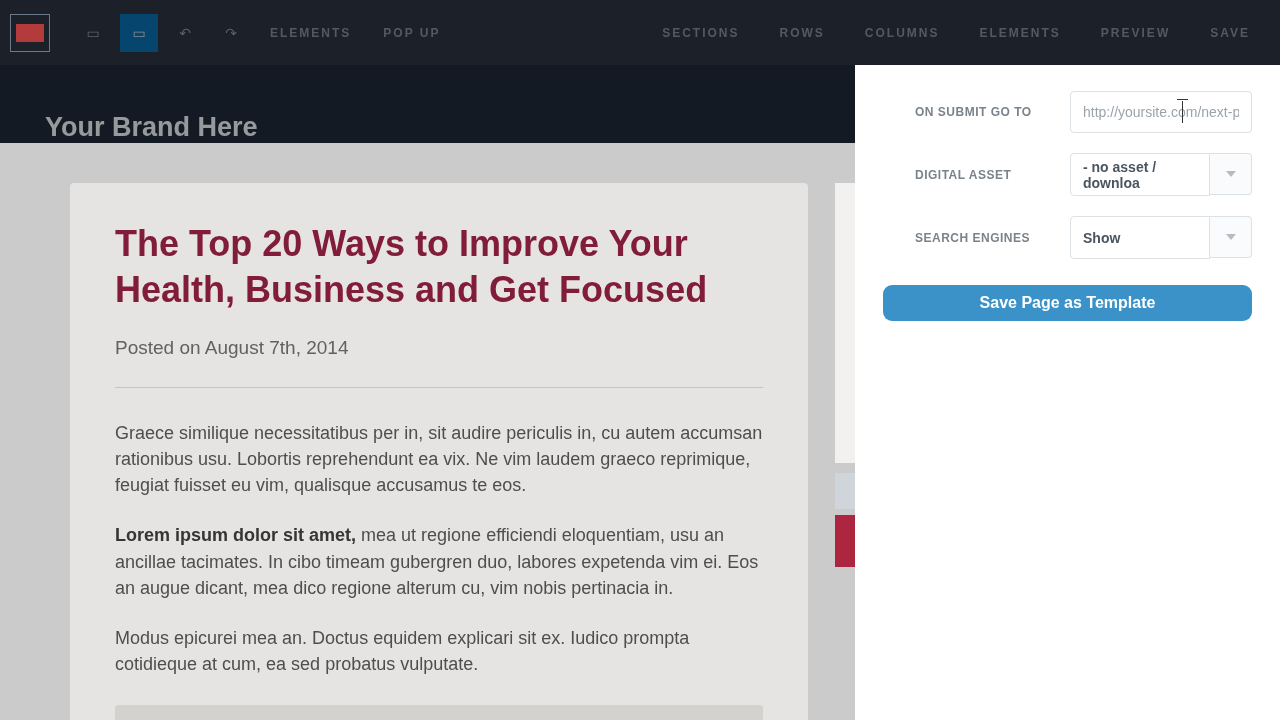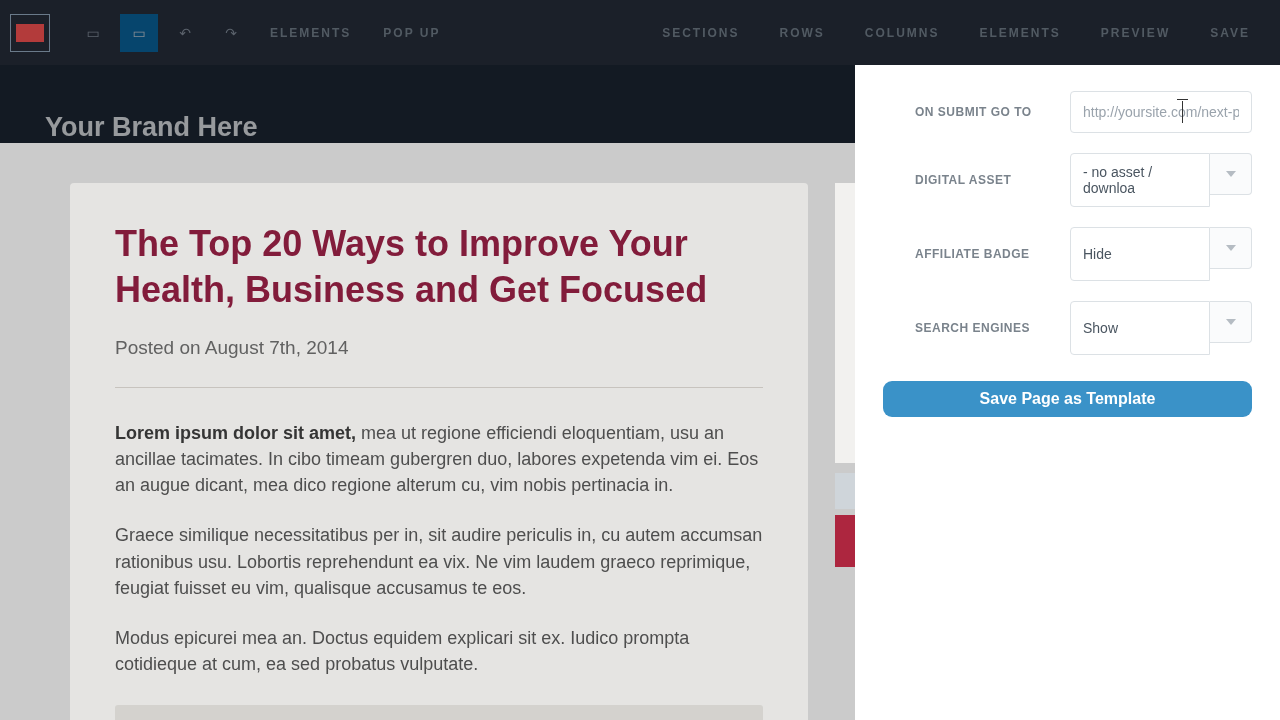--- a/index.html
+++ b/index.html
@@ -34,21 +34,21 @@
 .stub3 { height: 52px; background: #ad263f; }
 
 .settings-panel { width: 425px; background: #ffffff; display: flex; flex-direction: column; }
 .settings-header { background: #2895d4; color: #ffffff; text-align: center; padding: 22px 0 13px 0; font-size: 17px; font-weight: 700; letter-spacing: 2px; margin-top: -78px; height: 78px; display: flex; align-items: center; justify-content: center; }
 .settings-body { padding: 26px 28px; }
 .form-row { display: flex; align-items: center; margin-bottom: 20px; }
 .form-label { width: 155px; color: #7a838c; font-size: 12px; font-weight: 700; letter-spacing: 0.5px; margin-left: 32px; }
 .form-control { flex: 1; display: flex; }
 .text-input { width: 100%; height: 42px; border: 1px solid #dce1e5; border-radius: 4px; padding: 0 12px; font-size: 14px; color: #4a5560; }
 .text-input::placeholder { color: #9aa3ac; }
-.select-box { flex: 1; height: 54px; border: 1px solid #dce1e5; border-radius: 4px 0 0 4px; padding: 0 12px; display: flex; align-items: center; font-size: 14px; color: #4a5560; font-weight: 400; }
+.select-box { flex: 1; height: 43px; border: 1px solid #dce1e5; border-radius: 4px 0 0 4px; padding: 0 12px; display: flex; align-items: center; font-size: 14px; color: #4a5560; font-weight: 700; }
 .select-caret { width: 42px; height: 42px; border: 1px solid #dce1e5; border-left: none; border-radius: 0 4px 4px 0; display: flex; align-items: center; justify-content: center; background: #fafbfc; }
 .caret-icon { width: 0; height: 0; border-left: 5px solid transparent; border-right: 5px solid transparent; border-top: 6px solid #b5bcc3; }
 .save-template-btn { width: 100%; height: 36px; background: #3a92c8; color: #ffffff; border: none; border-radius: 9px; font-size: 16px; font-weight: 600; cursor: pointer; margin-top: 6px; }
 
 .cursor-caret { position: relative; }
 .cursor-caret::after { content: ""; position: absolute; left: 112px; top: 10px; width: 1px; height: 22px; background: #333; }
 .cursor-caret::before { content: ""; position: absolute; left: 107px; top: 8px; width: 11px; height: 4px; border-top: 1px solid #333; }
 
 
 .below-top { display: flex; height: calc(720px - 65px); }
@@ -84,22 +84,22 @@
       <div class="dim-overlay"></div>
       <div class="brand-text">Your Brand Here</div>
     </div>
     <div class="canvas">
       <div class="dim-overlay"></div>
       <div class="article-card">
         <h1 class="article-title">The Top 20 Ways to Improve Your Health, Business and Get Focused</h1>
         <div class="article-meta">Posted on August 7th, 2014</div>
         <hr class="divider">
         <div class="article-body">
+          <p>Graece similique necessitatibus per in, sit audire periculis in, cu autem accumsan rationibus usu. Lobortis reprehendunt ea vix. Ne vim laudem graeco reprimique, feugiat fuisset eu vim, qualisque accusamus te eos.</p>
           <p><strong>Lorem ipsum dolor sit amet,</strong><span> mea ut regione efficiendi eloquentiam, usu an ancillae tacimates. In cibo timeam gubergren duo, labores expetenda vim ei. Eos an augue dicant, mea dico regione alterum cu, vim nobis pertinacia in.</span></p>
-          <p>Graece similique necessitatibus per in, sit audire periculis in, cu autem accumsan rationibus usu. Lobortis reprehendunt ea vix. Ne vim laudem graeco reprimique, feugiat fuisset eu vim, qualisque accusamus te eos.</p>
           <p>Modus epicurei mea an. Doctus equidem explicari sit ex. Iudico prompta cotidieque at cum, ea sed probatus vulputate.</p>
           <div class="grey-box"></div>
         </div>
       </div>
       <div class="side-stub">
         <div class="stub1"></div>
         <div class="stub2"></div>
         <div class="stub3"></div>
       </div>
     </div>
@@ -117,29 +117,20 @@
       <div class="form-row">
         <div class="form-label">DIGITAL ASSET</div>
         <div class="form-control">
           <div class="select-box">- no asset / downloa</div>
           <div class="select-caret">
               <div class="caret-icon"></div>
             </div>
         </div>
       </div>
       <div class="form-row">
-        <div class="form-label">AFFILIATE BADGE</div>
-        <div class="form-control">
-          <div class="select-box">Hide</div>
-          <div class="select-caret">
-              <div class="caret-icon"></div>
-            </div>
-        </div>
-      </div>
-      <div class="form-row">
         <div class="form-label">SEARCH ENGINES</div>
         <div class="form-control">
           <div class="select-box">Show</div>
           <div class="select-caret">
               <div class="caret-icon"></div>
             </div>
         </div>
       </div>
       <button class="save-template-btn">Save Page as Template</button>
     </div>

